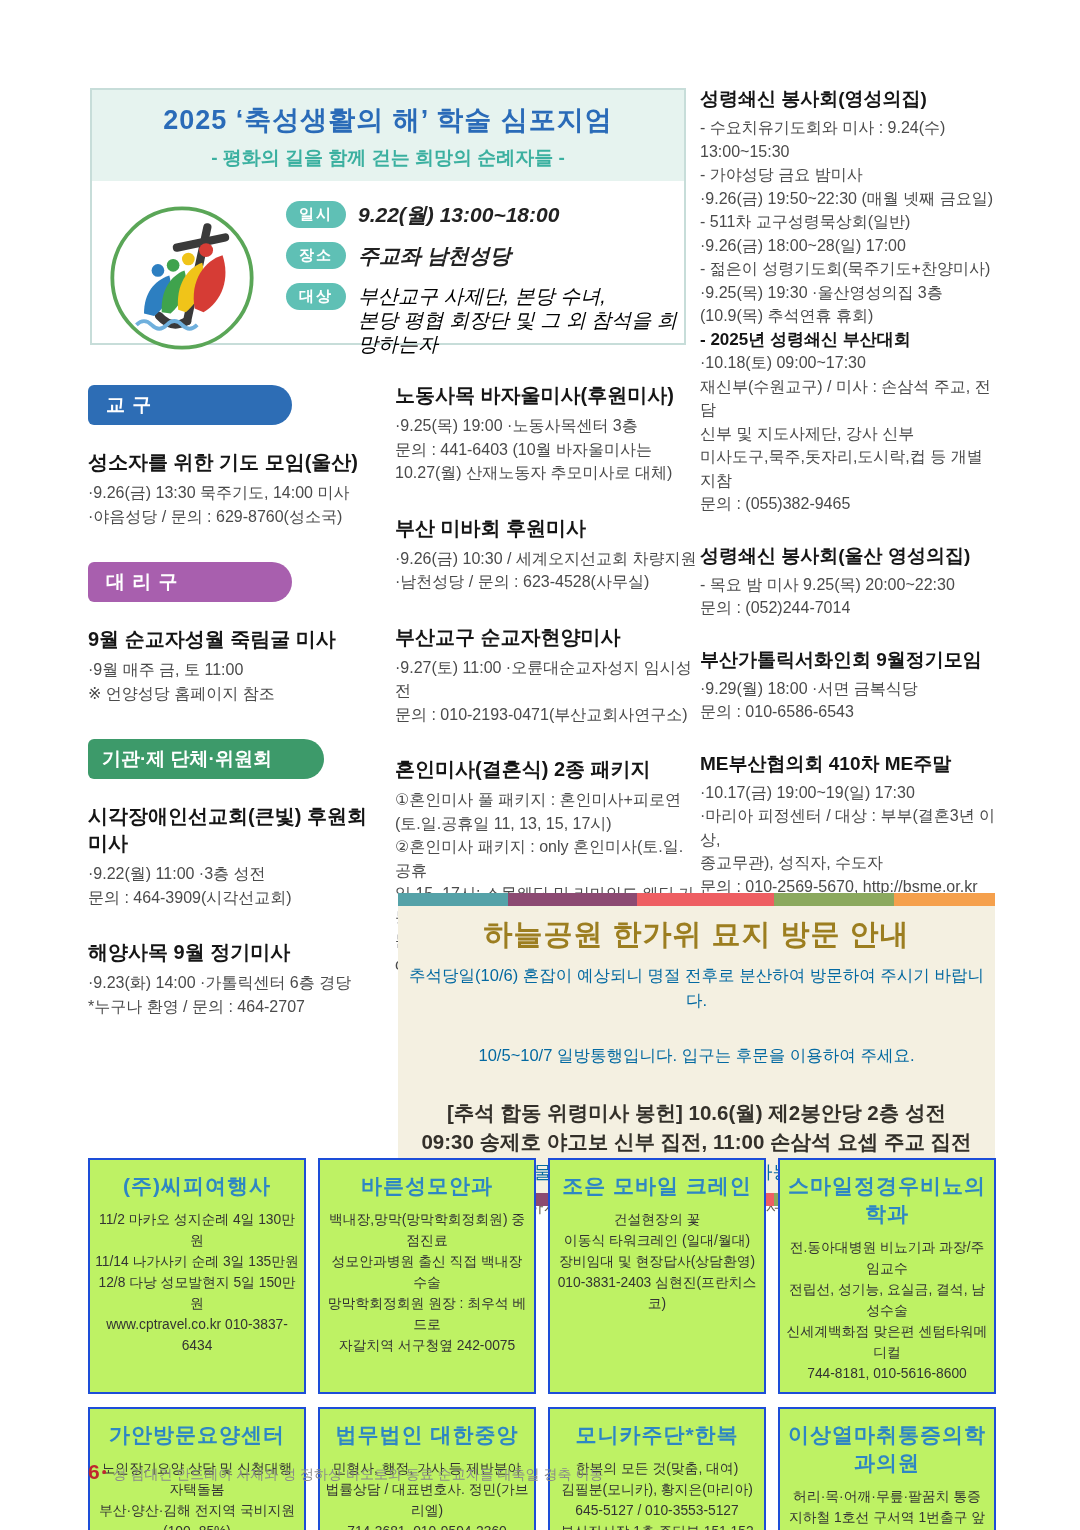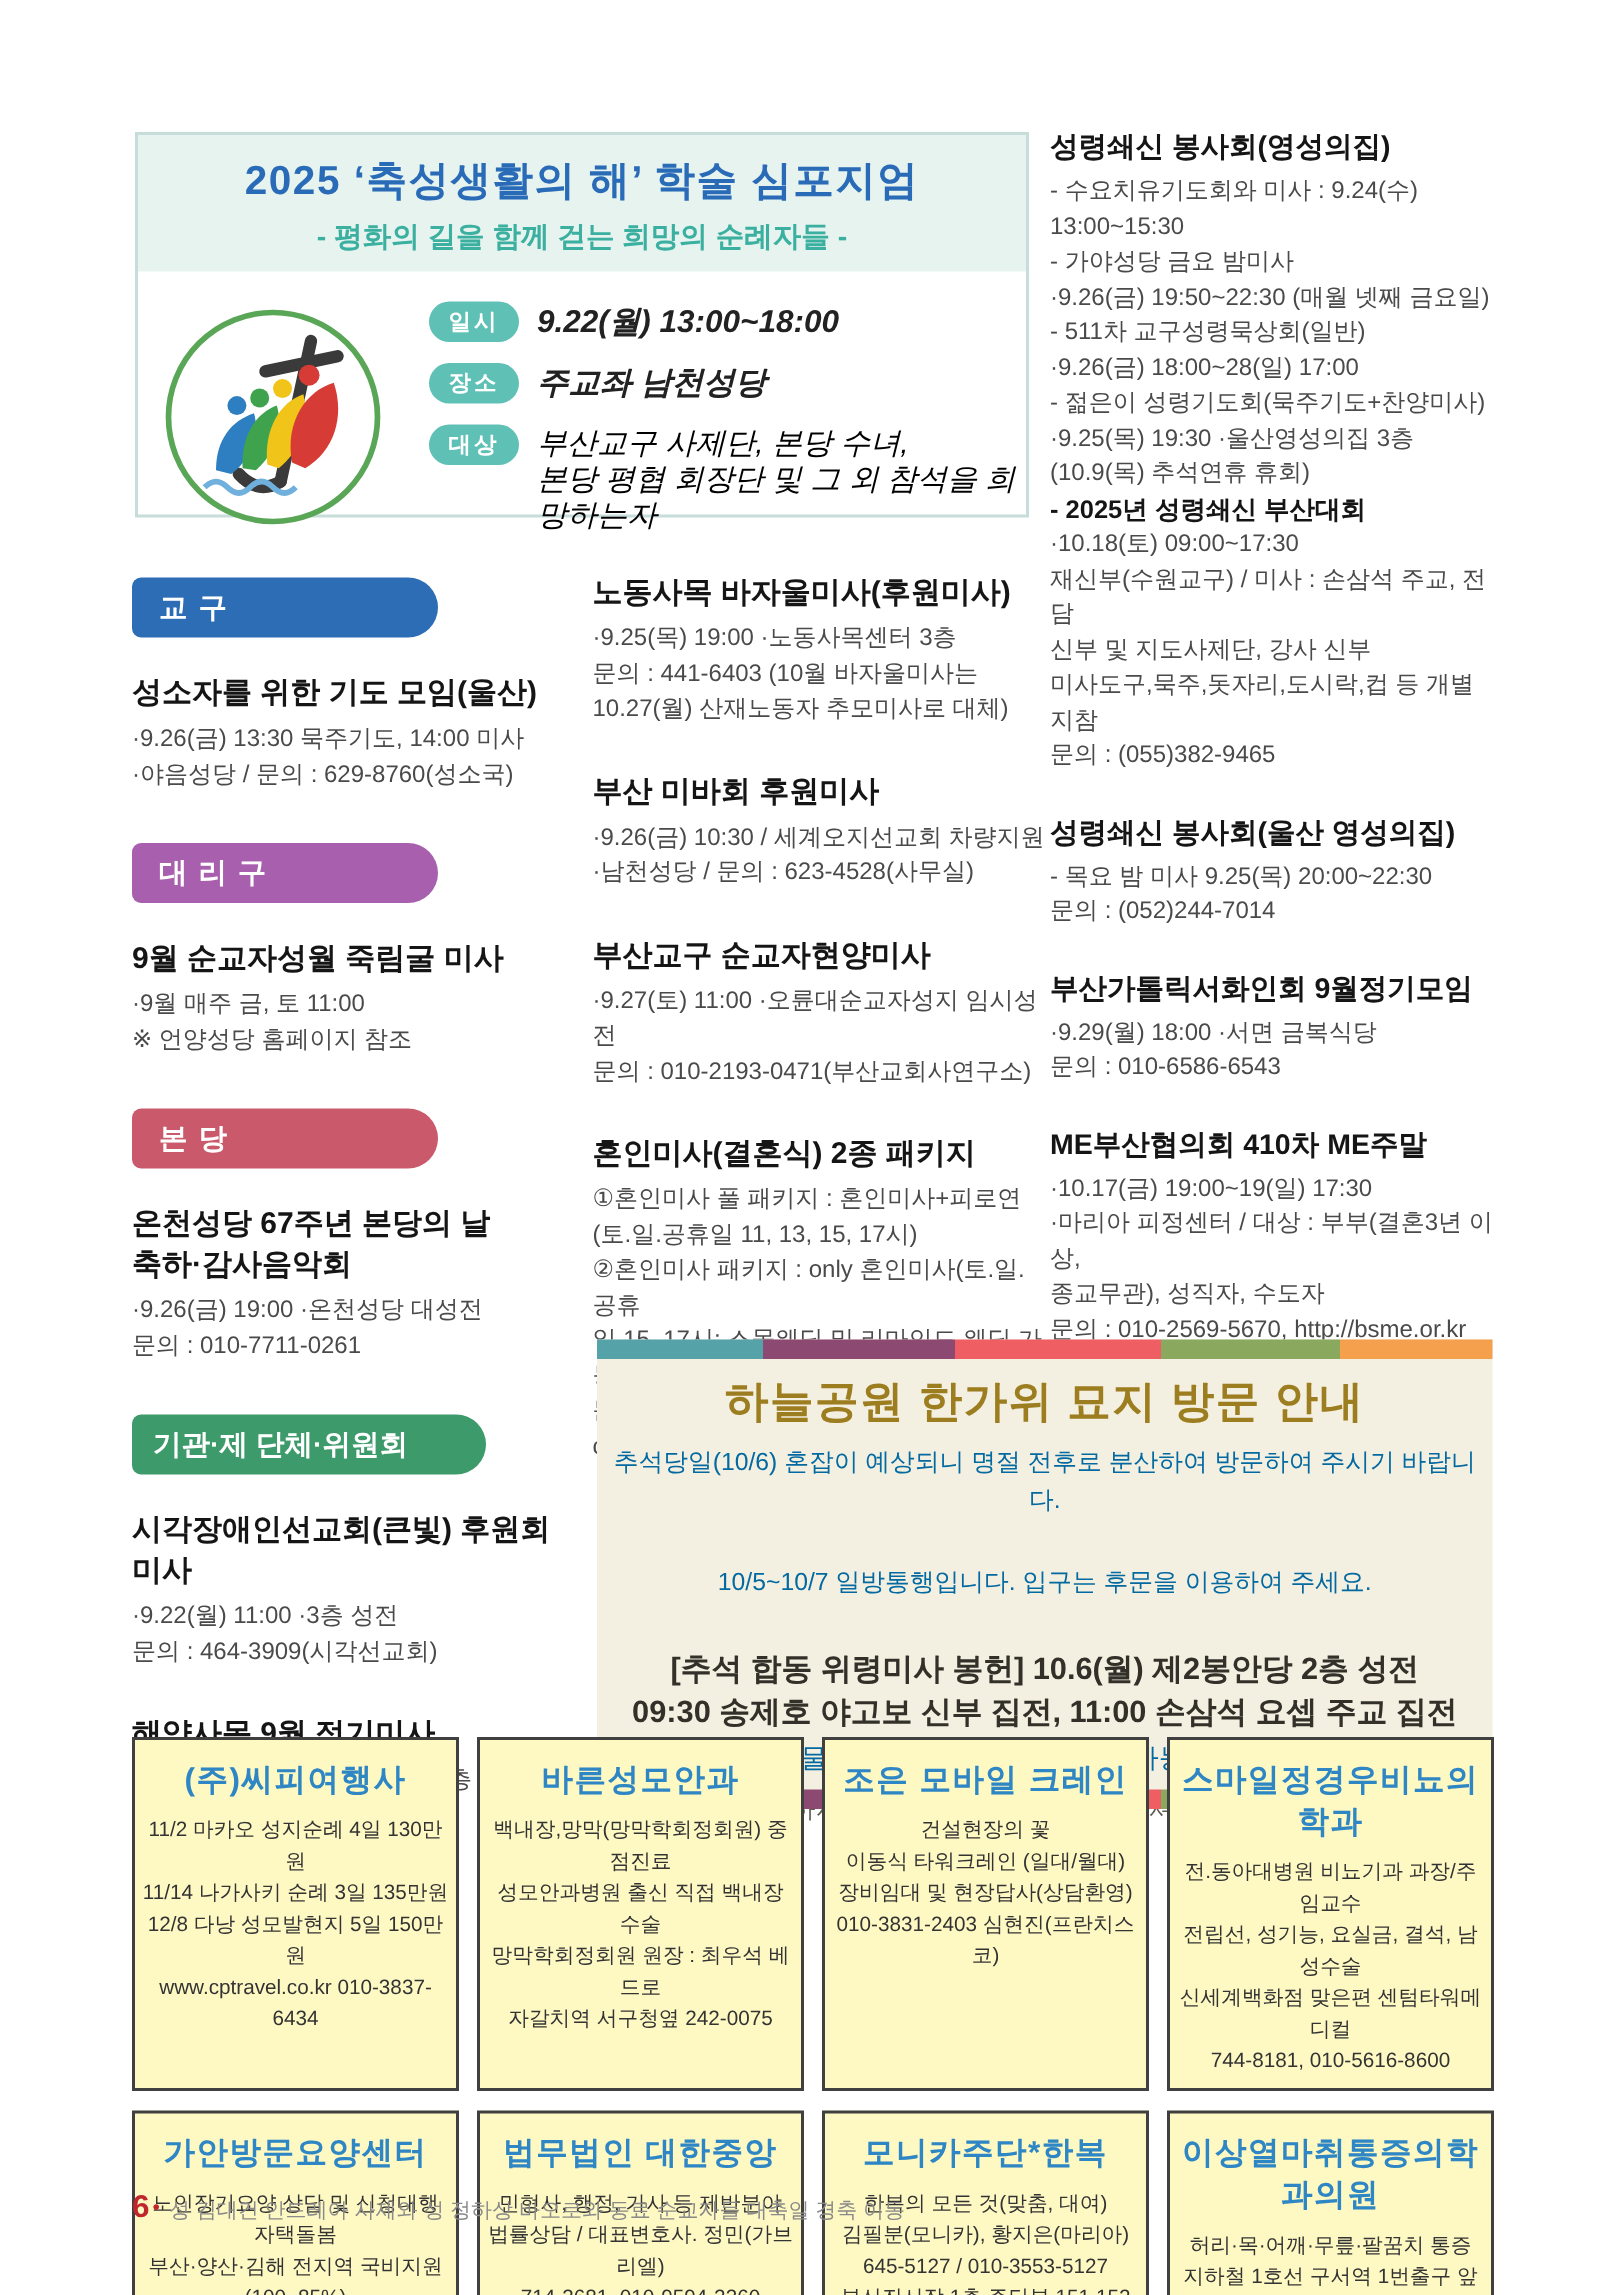--- a/index.html
+++ b/index.html
@@ -47,21 +47,21 @@
   .banner-title{font-size:29px;font-weight:bold;color:#9c7e20;letter-spacing:1px;margin-bottom:8px;}
   .banner-line{color:#0369a1;}
   .banner-line.notice{font-size:16.5px;line-height:25px;}
   .banner-line.strong{font-size:20.5px;line-height:29px;font-weight:bold;color:#33302a;}
   .banner-line.offering{font-size:18px;line-height:27px;margin-top:3px;}
   .banner-line.warning{font-size:16px;line-height:24px;margin-top:9px;color:#5f5a4e;}
 
   
   .ads{position:absolute;left:88px;top:1158px;width:908px;display:grid;
     grid-template-columns:repeat(4,1fr);gap:13px 12px;}
-  .ad-box{border:2px solid #404040;background:#fef9c3;min-height:136px;text-align:center;
+  .ad-box{border:2px solid #1d4ed8;background:#bef264;min-height:136px;text-align:center;
     padding:8px 4px 8px;box-sizing:border-box;}
   .ad-title{font-size:21px;font-weight:bold;color:#2e86c4;letter-spacing:1px;margin:4px 0 9px;}
   .ad-line{font-size:13.8px;color:#333;line-height:21px;}
 
   
   .footer{position:absolute;left:88px;top:1460px;}
   .page-num{color:#c0272d;font-size:21px;font-weight:bold;}
   .page-dot{color:#c0272d;font-size:14px;vertical-align:2px;margin:0 6px 0 2px;}
   .footer-note{color:#8a8a8a;font-size:14px;}
 </style>
@@ -167,29 +167,20 @@
       </div>
       <div class="section-block">
         <div class="section-pill" style="background: rgb(168, 95, 174);">대 리 구</div>
         <div class="notice">
           <div class="notice-title" style="white-space: pre-line;">9월 순교자성월 죽림굴 미사</div>
           <div class="notice-line">·9월 매주 금, 토 11:00</div>
           <div class="notice-line">※ 언양성당 홈페이지 참조</div>
         </div>
       </div>
       <div class="section-block">
-        <div class="section-pill" style="background: rgb(201, 89, 107);">본 당</div>
-        <div class="notice">
-          <div class="notice-title" style="white-space: pre-line;">온천성당 67주년 본당의 날
-축하·감사음악회</div>
-          <div class="notice-line">·9.26(금) 19:00 ·온천성당 대성전</div>
-          <div class="notice-line">문의 : 010-7711-0261</div>
-        </div>
-      </div>
-      <div class="section-block">
         <div class="section-pill wide" style="background: rgb(61, 154, 106);">기관·제 단체·위원회</div>
         <div class="notice">
           <div class="notice-title" style="white-space: pre-line;">시각장애인선교회(큰빛) 후원회 미사</div>
           <div class="notice-line">·9.22(월) 11:00 ·3층 성전</div>
           <div class="notice-line">문의 : 464-3909(시각선교회)</div>
         </div>
         <div class="notice">
           <div class="notice-title" style="white-space: pre-line;">해양사목 9월 정기미사</div>
           <div class="notice-line">·9.23(화) 14:00 ·가톨릭센터 6층 경당</div>
           <div class="notice-line">*누구나 환영 / 문의 : 464-2707</div>

